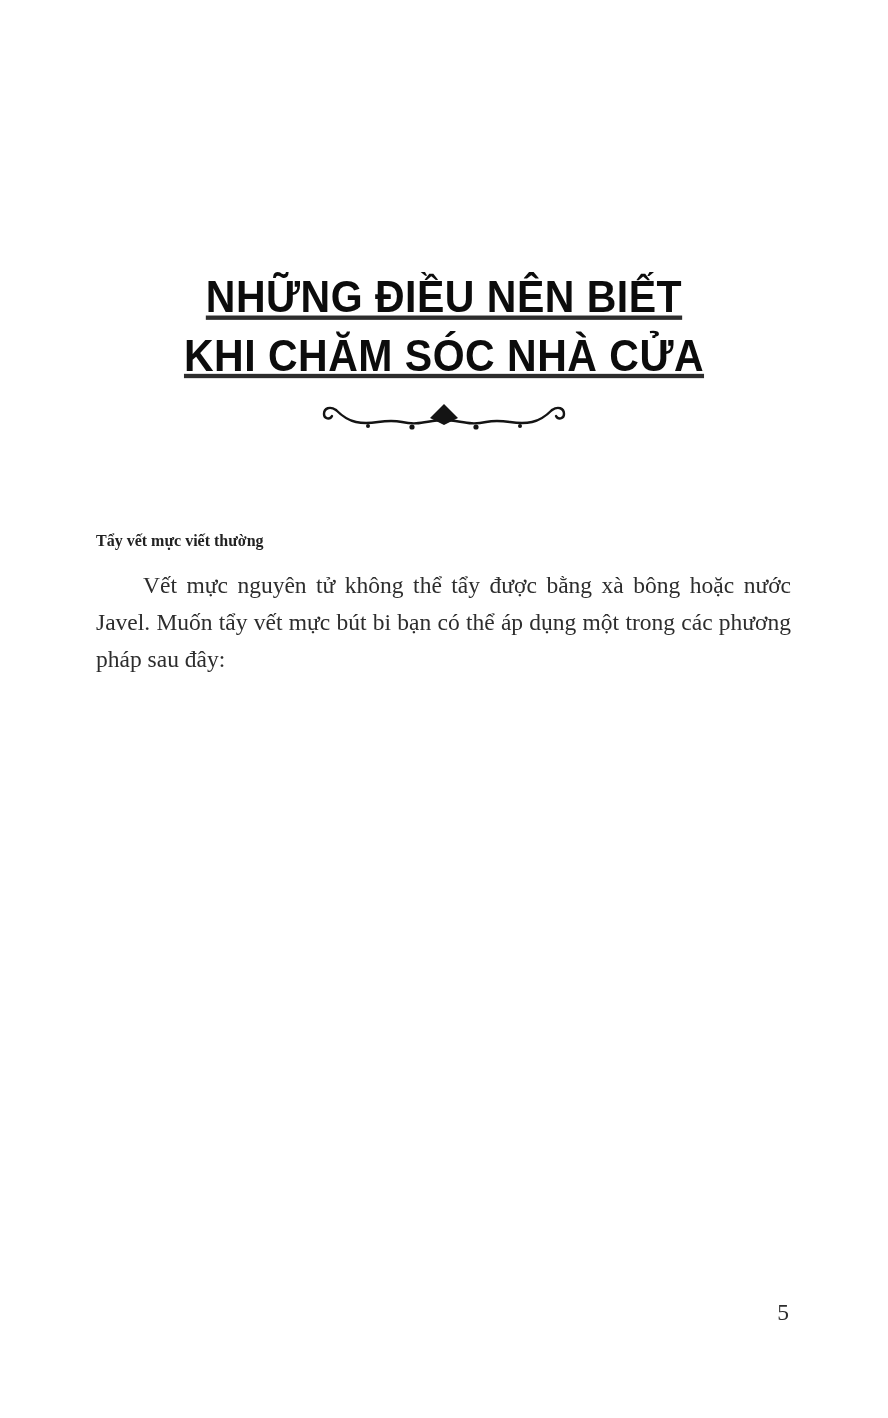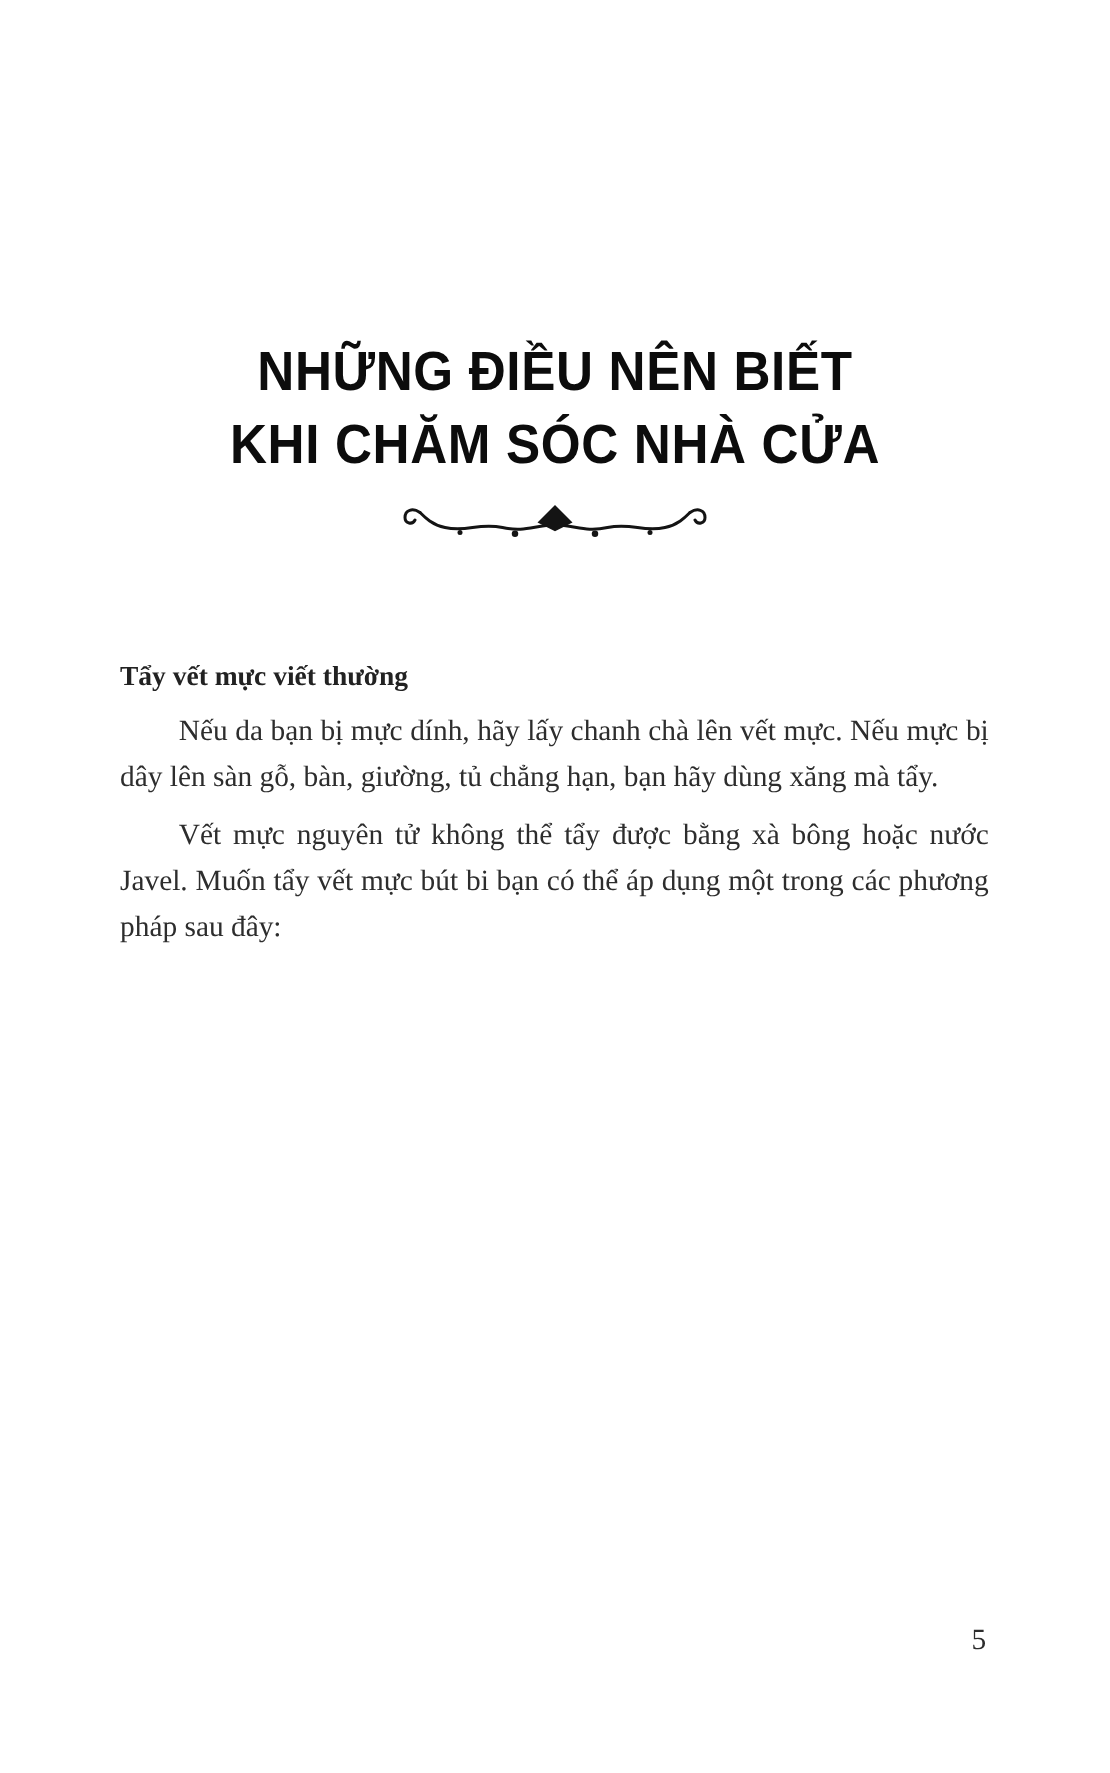--- a/index.html
+++ b/index.html
@@ -10,20 +10,21 @@
     height: 1418px;
     margin: 0 auto;
     background: #ffffff;
     color: #2d2d2d;
     overflow: hidden;
     font-family: "Liberation Serif", serif;
   }
   .title-block {
     padding-top: 268px;
     text-align: center;
+    text-decoration: underline;
   }
   .chapter-title {
     font-family: "Liberation Sans", sans-serif;
     font-weight: 800;
     font-size: 41px;
     line-height: 54px;
     letter-spacing: 0.5px;
     color: #0c0c0c;
     transform: scaleY(1.08);
     transform-origin: top center;
@@ -35,21 +36,21 @@
   }
   .body-text {
     margin-top: 86px;
     padding: 0 97px 0 96px;
     font-size: 23.5px;
     line-height: 37px;
     text-align: justify;
     color: #2d2d2d;
   }
   .section-heading {
-    font-size: 22px;
+    font-size: 16px;
     font-weight: 700;
     color: #222222;
     text-align: left;
     margin: 22px 0 8px 0;
   }
   .section-heading:first-child { margin-top: 0; }
   .body-text p {
     text-indent: 47px;
     margin: 0 0 9px 0;
   }
@@ -86,21 +87,20 @@
         <circle cx="52" cy="28" r="2" fill="#141414"></circle>
         <circle cx="204" cy="28" r="2" fill="#141414"></circle>
       </svg>
     </div>
   </header>
 
   <main class="body-text">
 
     <section>
       <h2 class="section-heading">Tẩy vết mực viết thường</h2>
-      <p>Nếu da bạn bị mực dính, hãy lấy chanh chà lên vết mực. Nếu mực bị dây lên sàn gỗ, bàn, giường, tủ chẳng hạn, bạn hãy dùng xăng mà tẩy.</p>
     </section>
 
     <section>
       <p>Vết mực nguyên tử không thể tẩy được bằng xà bông hoặc nước Javel. Muốn tẩy vết mực bút bi bạn có thể áp dụng một trong các phương pháp sau đây:</p>
     </section>
 
   </main>
 
   <div class="page-number">5</div>
 

